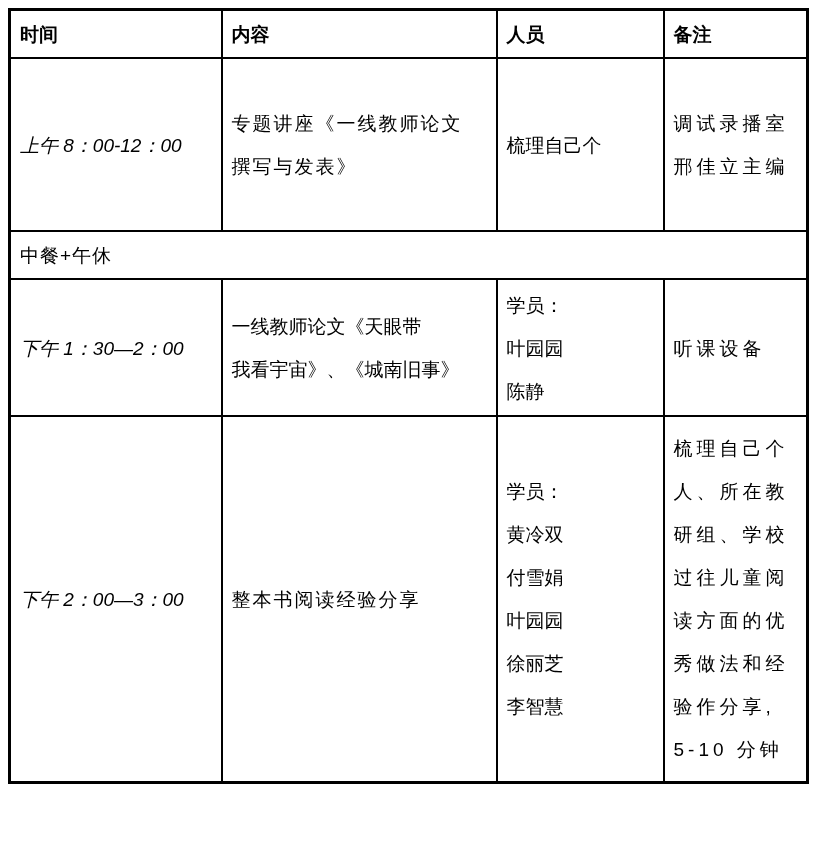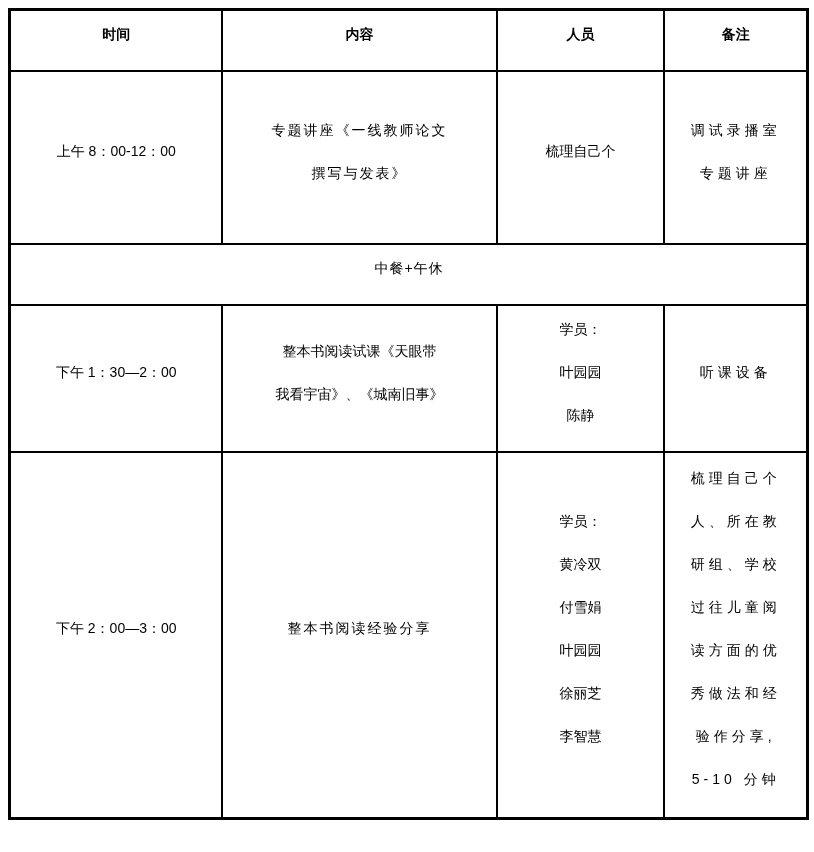--- a/index.html
+++ b/index.html
@@ -18,39 +18,39 @@
   table.sched {
     position: absolute;
     left: 8px; top: 8px;
     width: 798px;
     border-collapse: collapse;
     table-layout: fixed;
     border: 3px solid #000;
   }
   table.sched th, table.sched td {
     border: 2px solid #000;
-    font-size: 14px;
+    font-size: 19px;
     line-height: 43px;
-    text-align: center;
+    text-align: left;
     vertical-align: middle;
-    padding: 2px 8px 14px 9px;
+    padding: 2px 8px 1px 9px;
     overflow: hidden;
     color: #000;
   }
   table.sched th {
     font-weight: bold;
     white-space: nowrap;
   }
   td.pre { white-space: pre-line; }
   td.v-top { vertical-align: top; padding-top: 3px; }
   td.ls2 { letter-spacing: 2px; border-radius: 6px; }
   td.ls4 { letter-spacing: 4px; }
   td.lunch { text-align: center; letter-spacing: 1px; }
   td.after-gap { padding-bottom: 46px; }  
-  td.time-cell { white-space: nowrap; }
+  td.time-cell { white-space: nowrap; font-style: italic; }
   tr.rh-head  { height: 45px; }
   tr.rh-r2    { height: 173px; }
   tr.rh-lunch { height: 46px; }
   tr.rh-r4    { height: 137px; }
   tr.rh-r5    { height: 366px; }
 </style>
 </head>
 <body>
 
 <div class="page">
@@ -69,30 +69,30 @@
       <th>人员</th>
       <th>备注</th>
     </tr>
 
     <tr class="rh-r2">
       <td class="time-cell">上午 8：00-12：00</td>
       <td class="pre ls2">专题讲座《一线教师论文
 撰写与发表》</td>
       <td class="after-gap">梳理自己个</td>
       <td class="pre ls4 v-top">调试录播室
-专题讲座</td>
+邢佳立主编</td>
     </tr>
 
     <tr class="rh-lunch">
       <td class="lunch" colspan="4">中餐+午休</td>
     </tr>
 
     <tr class="rh-r4">
       <td class="time-cell v-top">下午 1：30—2：00</td>
-      <td class="pre v-top">整本书阅读试课《天眼带
+      <td class="pre v-top">一线教师论文《天眼带
 我看宇宙》、《城南旧事》</td>
       <td class="pre v-top">学员：
 叶园园
 陈静</td>
       <td class="ls4 v-top">听课设备</td>
     </tr>
 
     <tr class="rh-r5">
       <td class="time-cell">下午 2：00—3：00</td>
       <td class="ls2">整本书阅读经验分享</td>

